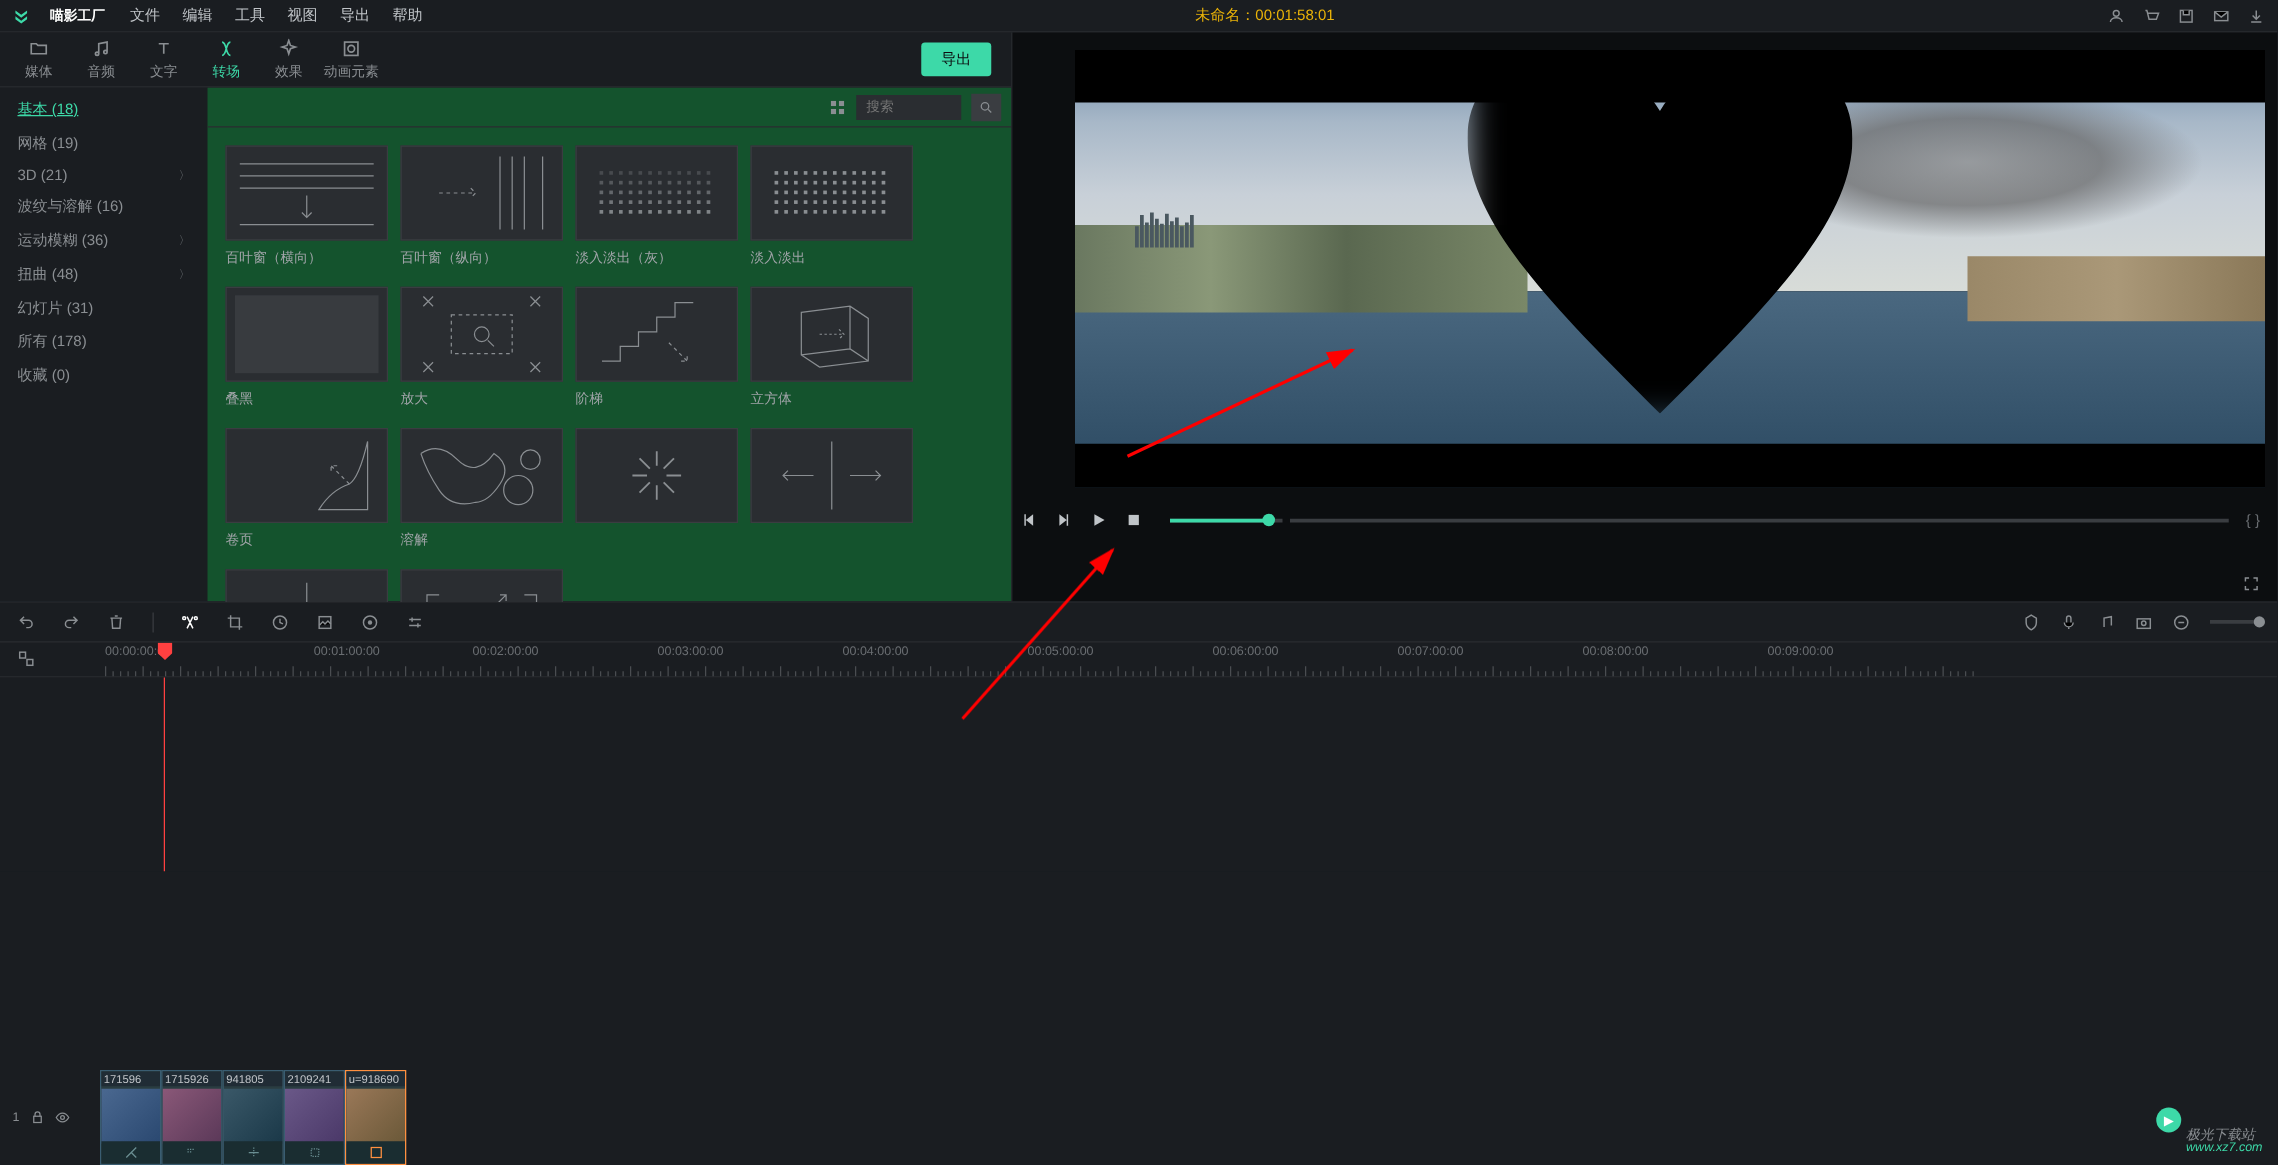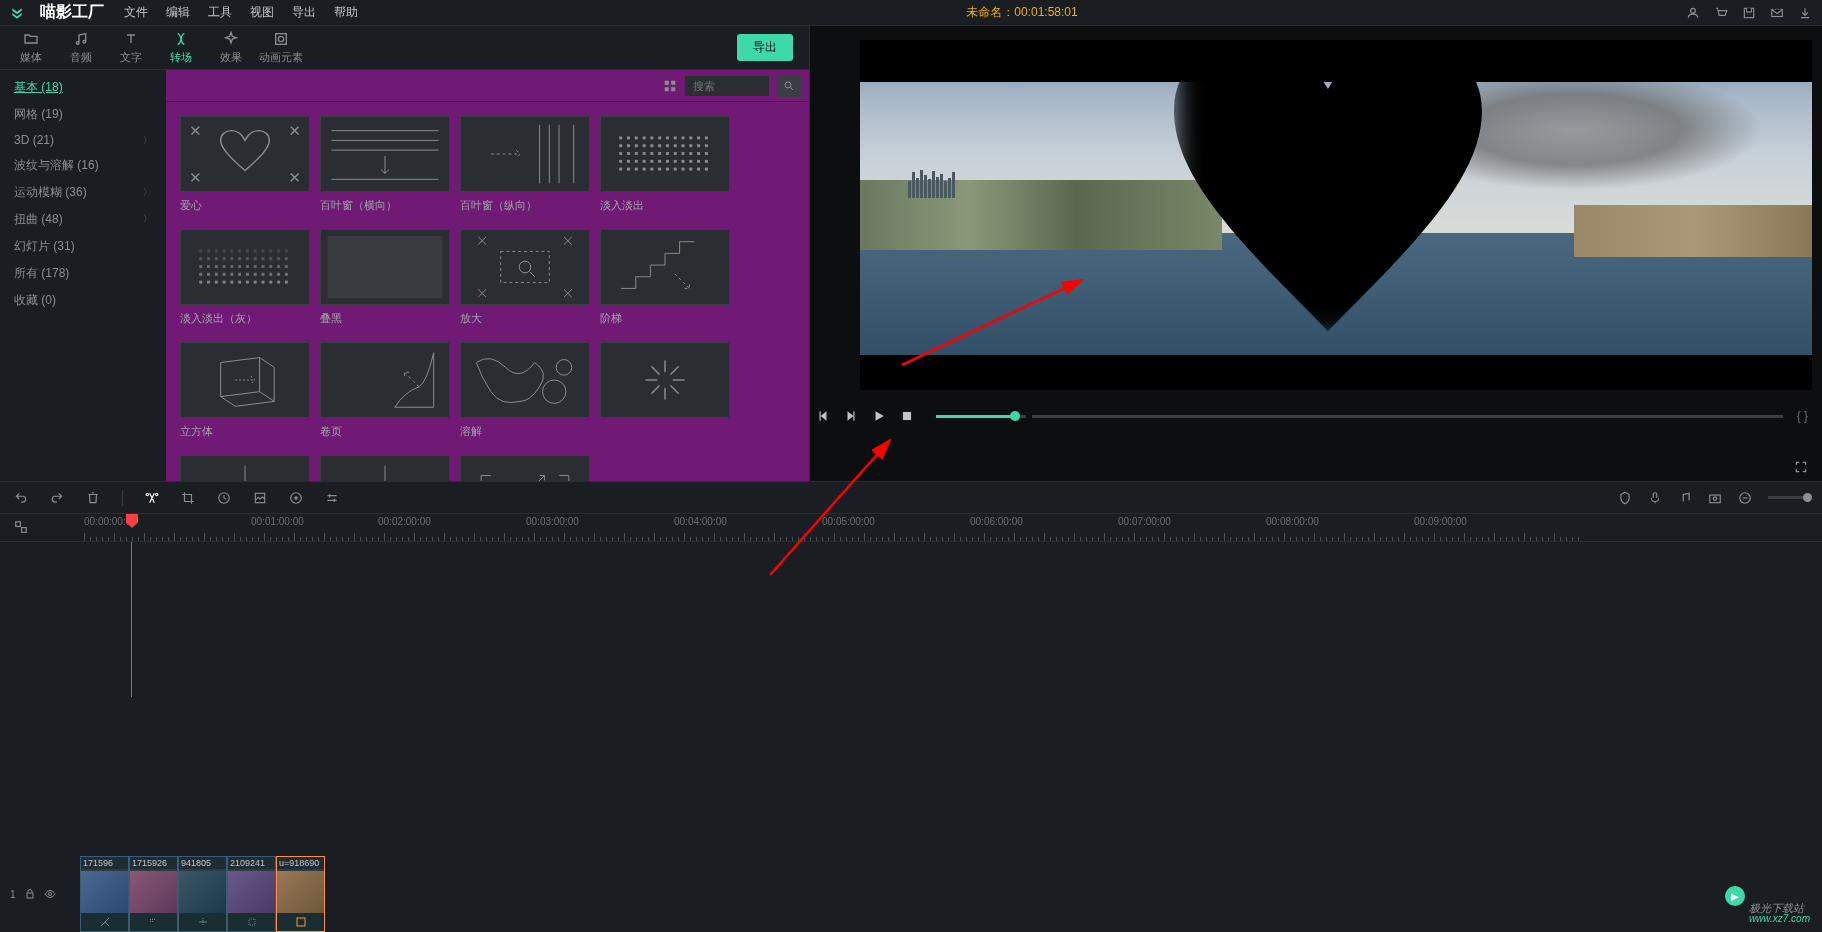--- a/index.html
+++ b/index.html
@@ -1,41 +1,41 @@
 <!DOCTYPE html>
 <html><head>
 <meta charset="utf-8">
 <style>
 * { margin: 0; padding: 0; box-sizing: border-box; }
 body { background: #1a1d21; color: #c0c4c8; font-family: "Microsoft YaHei", sans-serif; font-size: 12px; width: 1822px; height: 932px; overflow: hidden; position: relative; }
 .titlebar { height: 26px; background: #1a1d21; display: flex; align-items: center; padding: 0 10px; border-bottom: 1px solid #2a2d31; }
 .logo { display: flex; align-items: center; gap: 4px; margin-right: 20px; }
 .logo-icon { width: 14px; height: 14px; color: #3dd9a8; }
-.logo-text { color: #fff; font-size: 16px; font-weight: bold; padding-left: 12px; }
+.logo-text { color: #fff; font-size: 11px; font-weight: bold; padding-left: 12px; }
 .menu { display: flex; gap: 18px; }
 .menu-item { color: #c0c4c8; cursor: pointer; font-size: 12px; }
 .titlebar-center { flex: 1; text-align: center; color: #eab308; font-size: 12px; }
 .titlebar-right { display: flex; gap: 14px; align-items: center; }
 .titlebar-icon { width: 14px; height: 14px; color: #8a8e92; cursor: pointer; }
 
 .main-area { display: flex; height: 455px; }
 .left-panel { width: 810px; display: flex; flex-direction: column; background: #1a1d21; border-right: 1px solid #2a2d31; }
 .tabs { height: 44px; display: flex; align-items: center; padding: 0 6px; gap: 0; border-bottom: 1px solid #2a2d31; }
 .tab { width: 50px; display: flex; flex-direction: column; align-items: center; justify-content: center; gap: 3px; cursor: pointer; color: #8a8e92; font-size: 11px; }
 .tab.active { color: #3dd9a8; }
 .tab-icon { width: 16px; height: 16px; }
 .export-btn { margin-left: auto; background: #3dd9a8; color: #0c0e10; padding: 5px 16px; border-radius: 3px; cursor: pointer; font-size: 12px; margin-right: 10px; }
 
 .panel-body { flex: 1; display: flex; overflow: hidden; }
 .sidebar { width: 166px; background: #1a1d21; padding: 4px 0; }
 .sidebar-item { padding: 5px 14px; color: #8a8e92; cursor: pointer; display: flex; justify-content: space-between; align-items: center; font-size: 12px; }
 .sidebar-item.active { color: #3dd9a8; text-decoration: underline; }
 .sidebar-chevron { font-size: 9px; color: #6a6e72; }
 
-.content { flex: 1; background: #701a75; display: flex; flex-direction: column; }
+.content { flex: 1; background: #14532d; display: flex; flex-direction: column; }
 .content-toolbar { height: 32px; display: flex; align-items: center; justify-content: flex-end; padding: 0 8px; gap: 8px; border-bottom: 1px solid #2a2d31; }
 .grid-icon { width: 14px; height: 14px; color: #8a8e92; cursor: pointer; }
 .search-box { background: #2a2d31; border: none; color: #c0c4c8; padding: 4px 8px; width: 84px; font-size: 11px; outline: none; }
 .search-btn { background: #3a3d41; width: 24px; height: 22px; display: flex; align-items: center; justify-content: center; cursor: pointer; }
 
 .grid { flex: 1; padding: 14px; display: grid; grid-template-columns: repeat(4, 130px); gap: 16px 10px; align-content: start; overflow-y: auto; }
 .grid-item { display: flex; flex-direction: column; gap: 6px; cursor: pointer; }
 .thumb { width: 130px; height: 76px; background: #2a2d31; border: 1px solid #3a3d41; display: flex; align-items: center; justify-content: center; position: relative; }
 .thumb svg { width: 100%; height: 100%; }
 .grid-label { color: #a0a4a8; font-size: 11px; }
@@ -228,49 +228,109 @@
             <svg width="12" height="12" viewBox="0 0 24 24">
                 <circle cx="10" cy="10" r="6" fill="none" stroke="#8a8e92" stroke-width="2"></circle>
                 <path stroke="#8a8e92" stroke-width="2" d="M15 15l5 5"></path>
               </svg>
           </div>
         </div>
         <div class="grid" id="grid">
             <div class="grid-item">
               <div class="thumb">
                 <svg viewBox="0 0 130 76">
-                  <path d="M10 10l8 8M10 18l8-8M112 10l8 8M120 10l-8 8M10 58l8 8M10 66l8-8M112 58l8 8M120 58l-8 8" stroke="#8a8e92" stroke-width="1.5" fill="none"></path>
-                  <path d="M65 55 C50 42 40 32 40 24 C40 18 45 14 51 14 C57 14 62 18 65 24 C68 18 73 14 79 14 C85 14 90 18 90 24 C90 32 80 42 65 55 Z" fill="none" stroke="#8a8e92" stroke-width="1.5"></path>
-                </svg>
-              </div>
-              <span class="grid-label">爱心</span>
-            </div>
-            <div class="grid-item">
-              <div class="thumb">
-                <svg viewBox="0 0 130 76">
                   <line x1="10" y1="14" x2="120" y2="14" stroke="#8a8e92"></line>
                   <line x1="10" y1="24" x2="120" y2="24" stroke="#8a8e92"></line>
                   <line x1="10" y1="34" x2="120" y2="34" stroke="#8a8e92"></line>
                   <line x1="10" y1="64" x2="120" y2="64" stroke="#8a8e92"></line>
                   <path d="M65 40v18m-4-4l4 4 4-4" stroke="#8a8e92" fill="none"></path>
                 </svg>
               </div>
               <span class="grid-label">百叶窗（横向）</span>
             </div>
             <div class="grid-item">
               <div class="thumb">
                 <svg viewBox="0 0 130 76">
                   <line x1="80" y1="8" x2="80" y2="68" stroke="#8a8e92"></line>
                   <line x1="90" y1="8" x2="90" y2="68" stroke="#8a8e92"></line>
                   <line x1="100" y1="8" x2="100" y2="68" stroke="#8a8e92"></line>
                   <line x1="115" y1="8" x2="115" y2="68" stroke="#8a8e92"></line>
                   <path d="M30 38h30m-4-4l4 4-4 4" stroke="#8a8e92" fill="none" stroke-dasharray="3 3"></path>
                 </svg>
               </div>
               <span class="grid-label">百叶窗（纵向）</span>
+            </div>
+            <div class="grid-item">
+              <div class="thumb">
+                <svg viewBox="0 0 130 76">
+                  <g fill="#8a8e92">
+                    <rect x="18" y="20" width="3" height="3" opacity="0.3"></rect>
+                    <rect x="26" y="20" width="3" height="3" opacity="0.3"></rect>
+                    <rect x="34" y="20" width="3" height="3" opacity="0.3"></rect>
+                    <rect x="42" y="20" width="3" height="3" opacity="0.3"></rect>
+                    <rect x="50" y="20" width="3" height="3" opacity="0.3"></rect>
+                    <rect x="58" y="20" width="3" height="3" opacity="0.3"></rect>
+                    <rect x="66" y="20" width="3" height="3" opacity="0.3"></rect>
+                    <rect x="74" y="20" width="3" height="3" opacity="0.3"></rect>
+                    <rect x="82" y="20" width="3" height="3" opacity="0.3"></rect>
+                    <rect x="90" y="20" width="3" height="3" opacity="0.3"></rect>
+                    <rect x="98" y="20" width="3" height="3" opacity="0.3"></rect>
+                    <rect x="106" y="20" width="3" height="3" opacity="0.3"></rect>
+                    <rect x="18" y="28" width="3" height="3" opacity="0.44999999999999996"></rect>
+                    <rect x="26" y="28" width="3" height="3" opacity="0.44999999999999996"></rect>
+                    <rect x="34" y="28" width="3" height="3" opacity="0.44999999999999996"></rect>
+                    <rect x="42" y="28" width="3" height="3" opacity="0.44999999999999996"></rect>
+                    <rect x="50" y="28" width="3" height="3" opacity="0.44999999999999996"></rect>
+                    <rect x="58" y="28" width="3" height="3" opacity="0.44999999999999996"></rect>
+                    <rect x="66" y="28" width="3" height="3" opacity="0.44999999999999996"></rect>
+                    <rect x="74" y="28" width="3" height="3" opacity="0.44999999999999996"></rect>
+                    <rect x="82" y="28" width="3" height="3" opacity="0.44999999999999996"></rect>
+                    <rect x="90" y="28" width="3" height="3" opacity="0.44999999999999996"></rect>
+                    <rect x="98" y="28" width="3" height="3" opacity="0.44999999999999996"></rect>
+                    <rect x="106" y="28" width="3" height="3" opacity="0.44999999999999996"></rect>
+                    <rect x="18" y="36" width="3" height="3" opacity="0.6"></rect>
+                    <rect x="26" y="36" width="3" height="3" opacity="0.6"></rect>
+                    <rect x="34" y="36" width="3" height="3" opacity="0.6"></rect>
+                    <rect x="42" y="36" width="3" height="3" opacity="0.6"></rect>
+                    <rect x="50" y="36" width="3" height="3" opacity="0.6"></rect>
+                    <rect x="58" y="36" width="3" height="3" opacity="0.6"></rect>
+                    <rect x="66" y="36" width="3" height="3" opacity="0.6"></rect>
+                    <rect x="74" y="36" width="3" height="3" opacity="0.6"></rect>
+                    <rect x="82" y="36" width="3" height="3" opacity="0.6"></rect>
+                    <rect x="90" y="36" width="3" height="3" opacity="0.6"></rect>
+                    <rect x="98" y="36" width="3" height="3" opacity="0.6"></rect>
+                    <rect x="106" y="36" width="3" height="3" opacity="0.6"></rect>
+                    <rect x="18" y="44" width="3" height="3" opacity="0.75"></rect>
+                    <rect x="26" y="44" width="3" height="3" opacity="0.75"></rect>
+                    <rect x="34" y="44" width="3" height="3" opacity="0.75"></rect>
+                    <rect x="42" y="44" width="3" height="3" opacity="0.75"></rect>
+                    <rect x="50" y="44" width="3" height="3" opacity="0.75"></rect>
+                    <rect x="58" y="44" width="3" height="3" opacity="0.75"></rect>
+                    <rect x="66" y="44" width="3" height="3" opacity="0.75"></rect>
+                    <rect x="74" y="44" width="3" height="3" opacity="0.75"></rect>
+                    <rect x="82" y="44" width="3" height="3" opacity="0.75"></rect>
+                    <rect x="90" y="44" width="3" height="3" opacity="0.75"></rect>
+                    <rect x="98" y="44" width="3" height="3" opacity="0.75"></rect>
+                    <rect x="106" y="44" width="3" height="3" opacity="0.75"></rect>
+                    <rect x="18" y="52" width="3" height="3" opacity="0.8999999999999999"></rect>
+                    <rect x="26" y="52" width="3" height="3" opacity="0.8999999999999999"></rect>
+                    <rect x="34" y="52" width="3" height="3" opacity="0.8999999999999999"></rect>
+                    <rect x="42" y="52" width="3" height="3" opacity="0.8999999999999999"></rect>
+                    <rect x="50" y="52" width="3" height="3" opacity="0.8999999999999999"></rect>
+                    <rect x="58" y="52" width="3" height="3" opacity="0.8999999999999999"></rect>
+                    <rect x="66" y="52" width="3" height="3" opacity="0.8999999999999999"></rect>
+                    <rect x="74" y="52" width="3" height="3" opacity="0.8999999999999999"></rect>
+                    <rect x="82" y="52" width="3" height="3" opacity="0.8999999999999999"></rect>
+                    <rect x="90" y="52" width="3" height="3" opacity="0.8999999999999999"></rect>
+                    <rect x="98" y="52" width="3" height="3" opacity="0.8999999999999999"></rect>
+                    <rect x="106" y="52" width="3" height="3" opacity="0.8999999999999999"></rect>
+                  </g>
+                </svg>
+              </div>
+              <span class="grid-label">淡入淡出（灰）</span>
             </div>
             <div class="grid-item">
               <div class="thumb">
                 <svg viewBox="0 0 130 76">
                   <g fill="#8a8e92">
                     <rect x="18" y="20" width="3" height="3"></rect>
                     <rect x="26" y="20" width="3" height="3"></rect>
                     <rect x="34" y="20" width="3" height="3"></rect>
                     <rect x="42" y="20" width="3" height="3"></rect>
                     <rect x="50" y="20" width="3" height="3"></rect>
@@ -326,89 +386,20 @@
                     <rect x="66" y="52" width="3" height="3"></rect>
                     <rect x="74" y="52" width="3" height="3"></rect>
                     <rect x="82" y="52" width="3" height="3"></rect>
                     <rect x="90" y="52" width="3" height="3"></rect>
                     <rect x="98" y="52" width="3" height="3"></rect>
                     <rect x="106" y="52" width="3" height="3"></rect>
                   </g>
                 </svg>
               </div>
               <span class="grid-label">淡入淡出</span>
-            </div>
-            <div class="grid-item">
-              <div class="thumb">
-                <svg viewBox="0 0 130 76">
-                  <g fill="#8a8e92">
-                    <rect x="18" y="20" width="3" height="3" opacity="0.3"></rect>
-                    <rect x="26" y="20" width="3" height="3" opacity="0.3"></rect>
-                    <rect x="34" y="20" width="3" height="3" opacity="0.3"></rect>
-                    <rect x="42" y="20" width="3" height="3" opacity="0.3"></rect>
-                    <rect x="50" y="20" width="3" height="3" opacity="0.3"></rect>
-                    <rect x="58" y="20" width="3" height="3" opacity="0.3"></rect>
-                    <rect x="66" y="20" width="3" height="3" opacity="0.3"></rect>
-                    <rect x="74" y="20" width="3" height="3" opacity="0.3"></rect>
-                    <rect x="82" y="20" width="3" height="3" opacity="0.3"></rect>
-                    <rect x="90" y="20" width="3" height="3" opacity="0.3"></rect>
-                    <rect x="98" y="20" width="3" height="3" opacity="0.3"></rect>
-                    <rect x="106" y="20" width="3" height="3" opacity="0.3"></rect>
-                    <rect x="18" y="28" width="3" height="3" opacity="0.44999999999999996"></rect>
-                    <rect x="26" y="28" width="3" height="3" opacity="0.44999999999999996"></rect>
-                    <rect x="34" y="28" width="3" height="3" opacity="0.44999999999999996"></rect>
-                    <rect x="42" y="28" width="3" height="3" opacity="0.44999999999999996"></rect>
-                    <rect x="50" y="28" width="3" height="3" opacity="0.44999999999999996"></rect>
-                    <rect x="58" y="28" width="3" height="3" opacity="0.44999999999999996"></rect>
-                    <rect x="66" y="28" width="3" height="3" opacity="0.44999999999999996"></rect>
-                    <rect x="74" y="28" width="3" height="3" opacity="0.44999999999999996"></rect>
-                    <rect x="82" y="28" width="3" height="3" opacity="0.44999999999999996"></rect>
-                    <rect x="90" y="28" width="3" height="3" opacity="0.44999999999999996"></rect>
-                    <rect x="98" y="28" width="3" height="3" opacity="0.44999999999999996"></rect>
-                    <rect x="106" y="28" width="3" height="3" opacity="0.44999999999999996"></rect>
-                    <rect x="18" y="36" width="3" height="3" opacity="0.6"></rect>
-                    <rect x="26" y="36" width="3" height="3" opacity="0.6"></rect>
-                    <rect x="34" y="36" width="3" height="3" opacity="0.6"></rect>
-                    <rect x="42" y="36" width="3" height="3" opacity="0.6"></rect>
-                    <rect x="50" y="36" width="3" height="3" opacity="0.6"></rect>
-                    <rect x="58" y="36" width="3" height="3" opacity="0.6"></rect>
-                    <rect x="66" y="36" width="3" height="3" opacity="0.6"></rect>
-                    <rect x="74" y="36" width="3" height="3" opacity="0.6"></rect>
-                    <rect x="82" y="36" width="3" height="3" opacity="0.6"></rect>
-                    <rect x="90" y="36" width="3" height="3" opacity="0.6"></rect>
-                    <rect x="98" y="36" width="3" height="3" opacity="0.6"></rect>
-                    <rect x="106" y="36" width="3" height="3" opacity="0.6"></rect>
-                    <rect x="18" y="44" width="3" height="3" opacity="0.75"></rect>
-                    <rect x="26" y="44" width="3" height="3" opacity="0.75"></rect>
-                    <rect x="34" y="44" width="3" height="3" opacity="0.75"></rect>
-                    <rect x="42" y="44" width="3" height="3" opacity="0.75"></rect>
-                    <rect x="50" y="44" width="3" height="3" opacity="0.75"></rect>
-                    <rect x="58" y="44" width="3" height="3" opacity="0.75"></rect>
-                    <rect x="66" y="44" width="3" height="3" opacity="0.75"></rect>
-                    <rect x="74" y="44" width="3" height="3" opacity="0.75"></rect>
-                    <rect x="82" y="44" width="3" height="3" opacity="0.75"></rect>
-                    <rect x="90" y="44" width="3" height="3" opacity="0.75"></rect>
-                    <rect x="98" y="44" width="3" height="3" opacity="0.75"></rect>
-                    <rect x="106" y="44" width="3" height="3" opacity="0.75"></rect>
-                    <rect x="18" y="52" width="3" height="3" opacity="0.8999999999999999"></rect>
-                    <rect x="26" y="52" width="3" height="3" opacity="0.8999999999999999"></rect>
-                    <rect x="34" y="52" width="3" height="3" opacity="0.8999999999999999"></rect>
-                    <rect x="42" y="52" width="3" height="3" opacity="0.8999999999999999"></rect>
-                    <rect x="50" y="52" width="3" height="3" opacity="0.8999999999999999"></rect>
-                    <rect x="58" y="52" width="3" height="3" opacity="0.8999999999999999"></rect>
-                    <rect x="66" y="52" width="3" height="3" opacity="0.8999999999999999"></rect>
-                    <rect x="74" y="52" width="3" height="3" opacity="0.8999999999999999"></rect>
-                    <rect x="82" y="52" width="3" height="3" opacity="0.8999999999999999"></rect>
-                    <rect x="90" y="52" width="3" height="3" opacity="0.8999999999999999"></rect>
-                    <rect x="98" y="52" width="3" height="3" opacity="0.8999999999999999"></rect>
-                    <rect x="106" y="52" width="3" height="3" opacity="0.8999999999999999"></rect>
-                  </g>
-                </svg>
-              </div>
-              <span class="grid-label">淡入淡出（灰）</span>
             </div>
             <div class="grid-item">
               <div class="thumb">
                 <svg viewBox="0 0 130 76">
                   <rect x="6" y="6" width="118" height="64" fill="#8a8e92" opacity="0.15"></rect>
                 </svg>
               </div>
               <span class="grid-label">叠黑</span>
             </div>
             <div class="grid-item">

